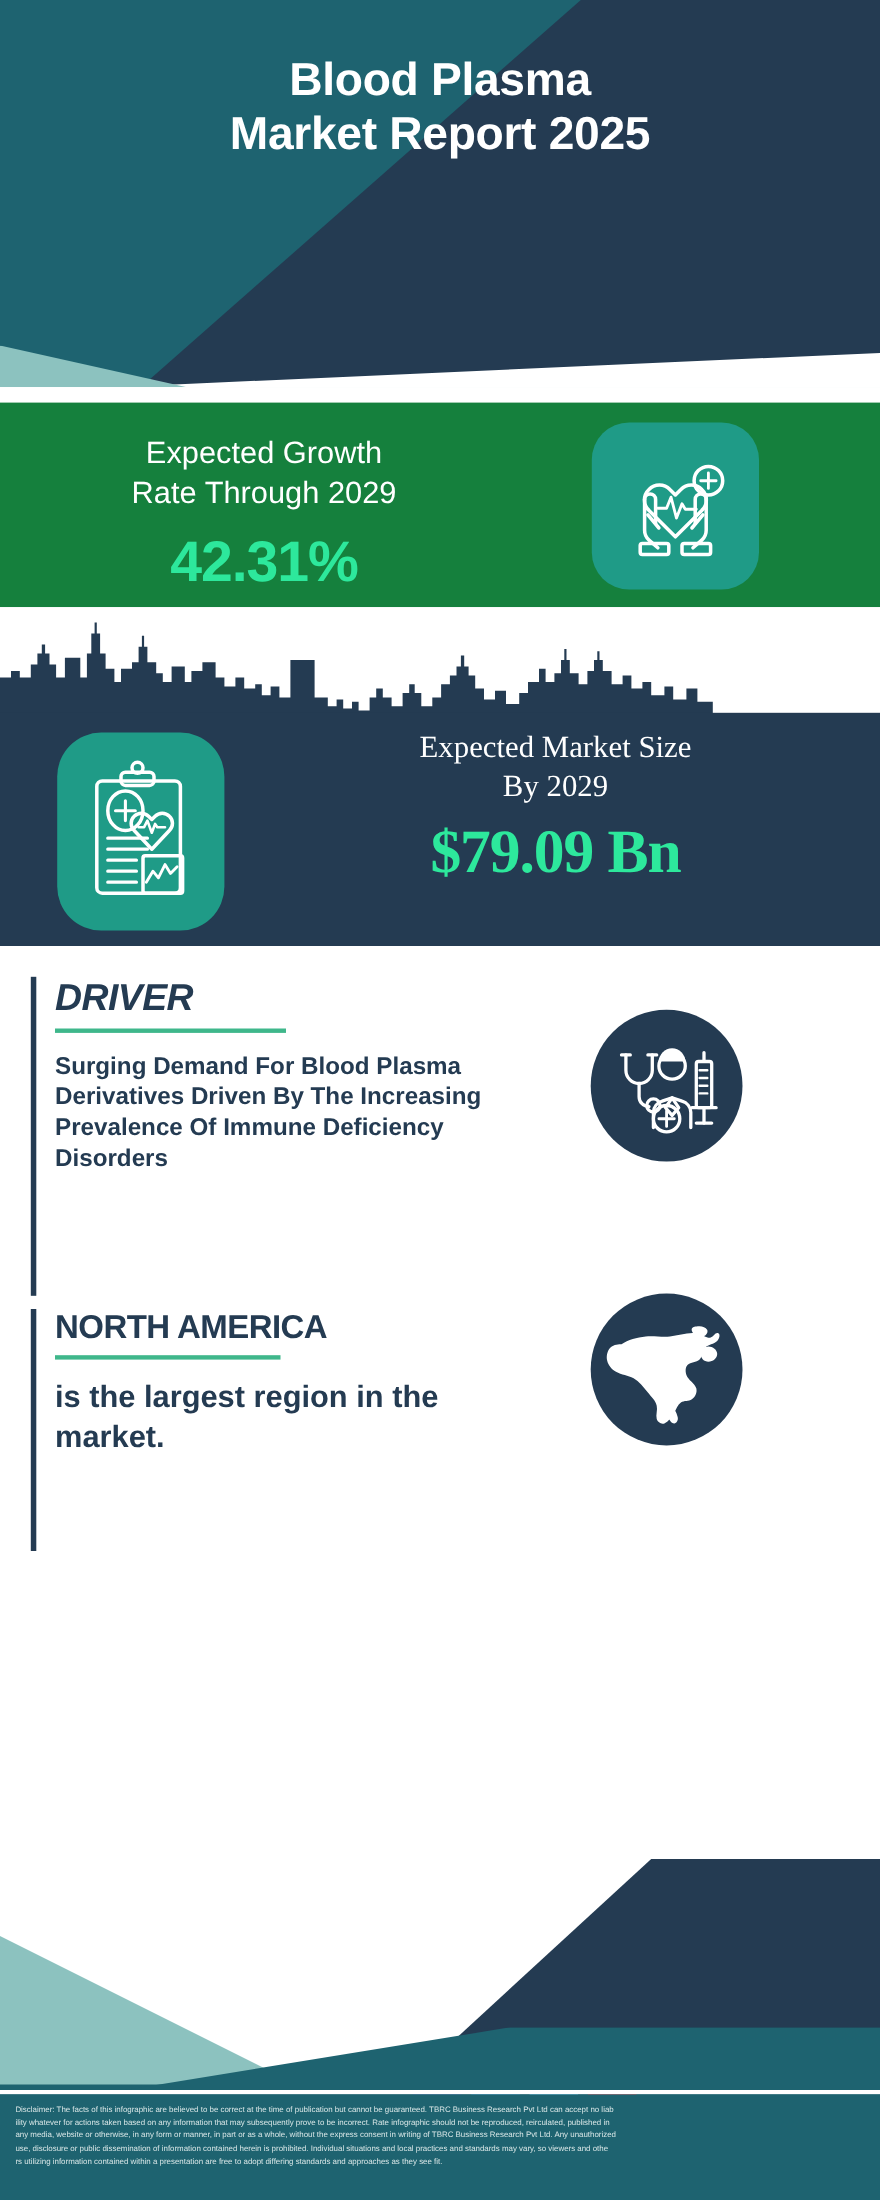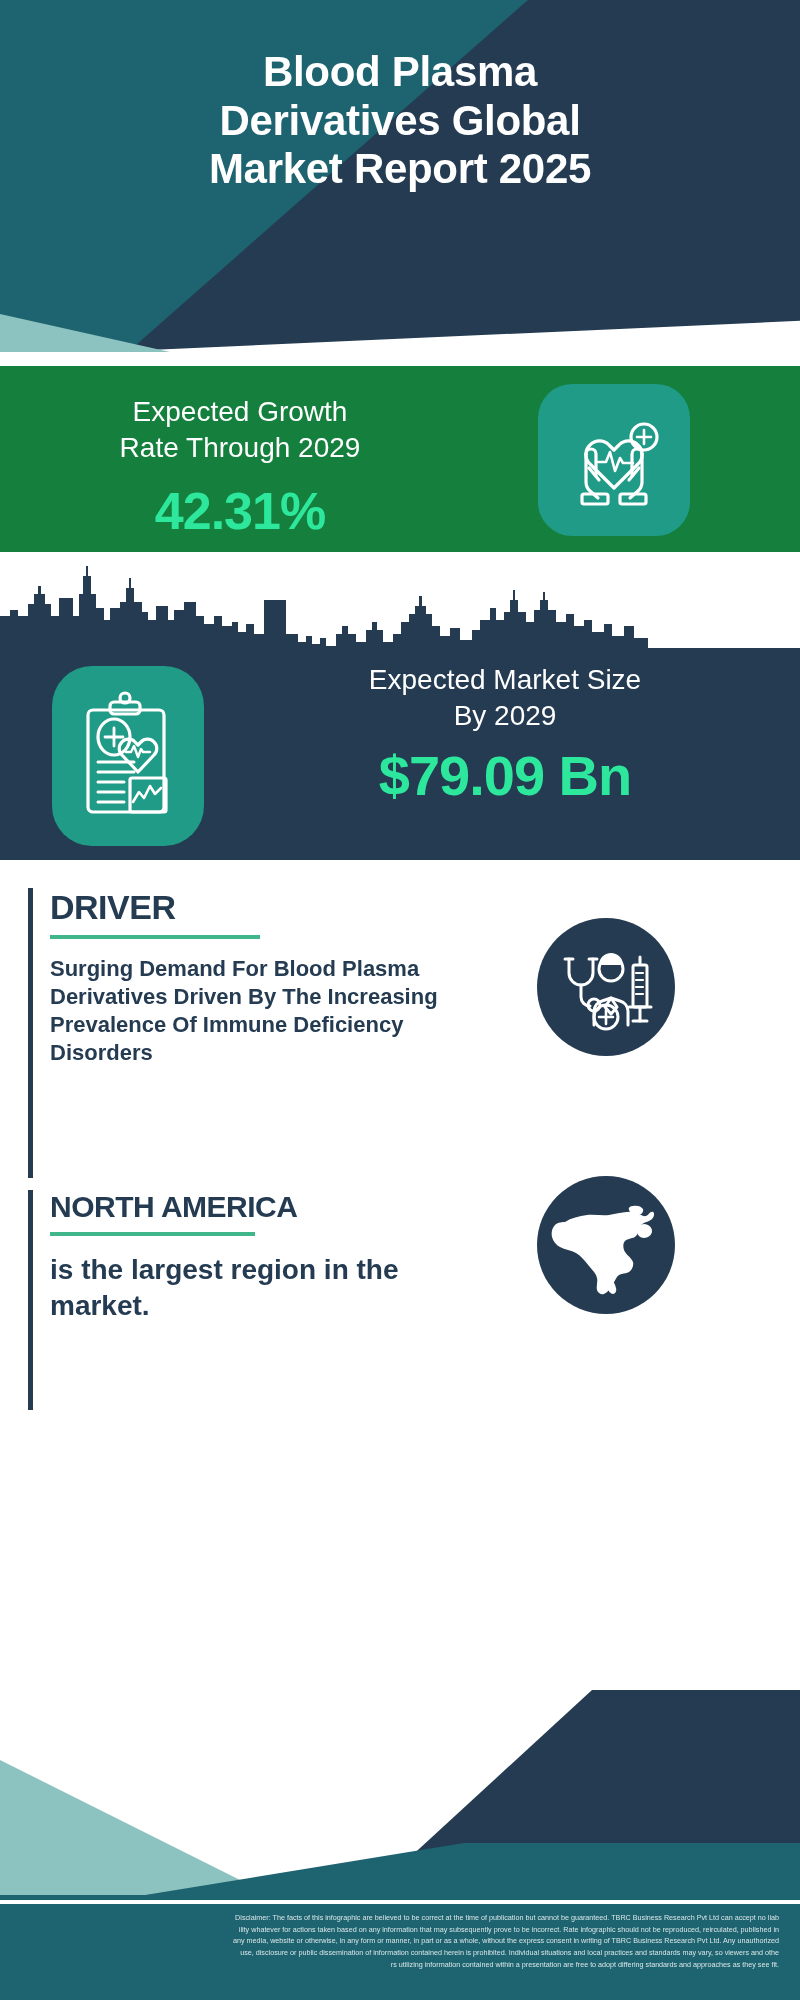--- a/index.html
+++ b/index.html
@@ -56,39 +56,39 @@
   .icon-tile.growth { left:538px; top:18px; width:152px; height:152px; }
 
   
   .sky-section { position:absolute; left:0; top:552px; width:800px; height:308px; background:#ffffff; }
   .skyline { position:absolute; left:0; top:12px; width:800px; height:90px; }
   .sky-navy-fill { position:absolute; left:0; top:96px; width:800px; height:212px; background:#243b52; }
 
   .market-block { position:absolute; left:0; top:100px; width:800px; height:208px; }
   .icon-tile.market { left:52px; top:14px; width:152px; height:180px; border-radius:40px; }
   .market-text {
-    position:absolute; left:230px; top:10px; width:550px; text-align:center; color:#ffffff;
+    position:absolute; left:230px; top:10px; width:550px; text-align:center; color:#ffffff;font-family:Liberation Serif, serif;
   }
   .market-label { font-size:28px; line-height:1.3; font-weight:400; }
   .market-value { margin-top:8px; font-size:56px; font-weight:bold; color:#2de89c; letter-spacing:-1px; }
 
   
   .content { position:absolute; left:0; top:860px; width:800px; height:850px; background:#ffffff; }
   .card { position:absolute; left:28px; }
   .card .bar { position:absolute; left:0; top:0; width:5px; background:#243b52; }
   .card .inner { position:absolute; left:22px; top:0; width:450px; }
   .card-title {
     color:#243b52; font-weight:bold; letter-spacing:-0.5px;
   }
   .card-underline { height:4px; background:#3fb78b; margin-top:8px; }
   .card-body { color:#243b52; font-weight:bold; line-height:1.28; margin-top:16px; }
 
   .card.driver { top:28px; height:290px; }
   .card.driver .bar { height:290px; }
-  .card.driver .card-title { font-size:34px; }
+  .card.driver .card-title { font-size:34px;font-style:italic; }
   .card.driver .card-underline { width:210px; }
   .card.driver .card-body { font-size:22px; }
 
   .card.region { top:330px; height:220px; }
   .card.region .bar { height:220px; }
   .card.region .card-title { font-size:30px; }
   .card.region .card-underline { width:205px; }
   .card.region .card-body { font-size:28px; }
 
   .circle-icon {
@@ -124,39 +124,38 @@
     display:flex; align-items:center; justify-content:center;
   }
   .social.fb { background:#1b4f9c; }
   .social.li { background:#1a8bc6; }
   .social.tw { background:#41bcea; }
   .social.yt { background:#e31f26; }
 
   .disclaimer {
     position:absolute; left:0; top:1904px; width:800px; height:96px;
     background:#1e6370; color:#d9e7e7;
-    font-size:7.2px; line-height:1.62; text-align:right;
+    font-size:7.2px; line-height:1.62; text-align:left;
     padding:8px 21px 4px 14px;
   }
   .disclaimer .d-line { display:block; }
   .top-thin-line { position:absolute; left:0; top:1900px; width:800px; height:4px; background:#ffffff; }
 </style>
 </head>
 <body>
 
 <div class="page">
 
   <div class="header">
     <div class="bg-teal"></div>
     <div class="bg-navy"></div>
     <div class="cut-white"></div>
     <div class="tri-lightteal"></div>
     <div class="header-title">
       <div>Blood Plasma</div>
-      <div>Derivatives Global</div>
       <div>Market Report 2025</div>
     </div>
   </div>
 
   <div class="white-gap"></div>
 
   <div class="growth-band">
     <div class="growth-text">
       <div class="growth-label">Expected Growth</div>
       <div class="growth-label">Rate Through 2029</div>

